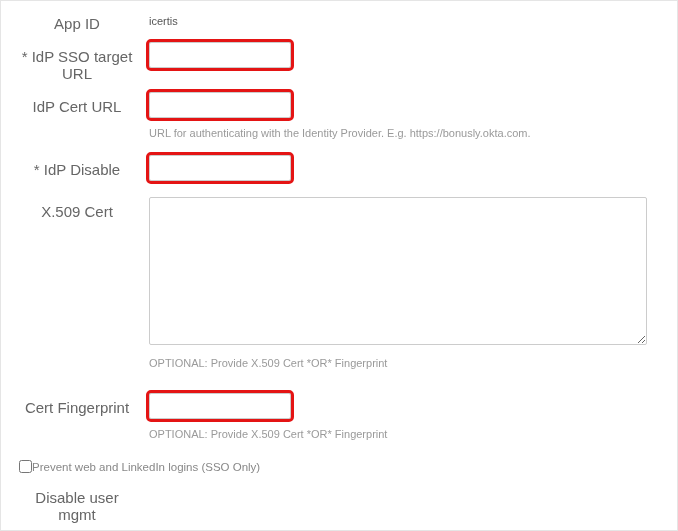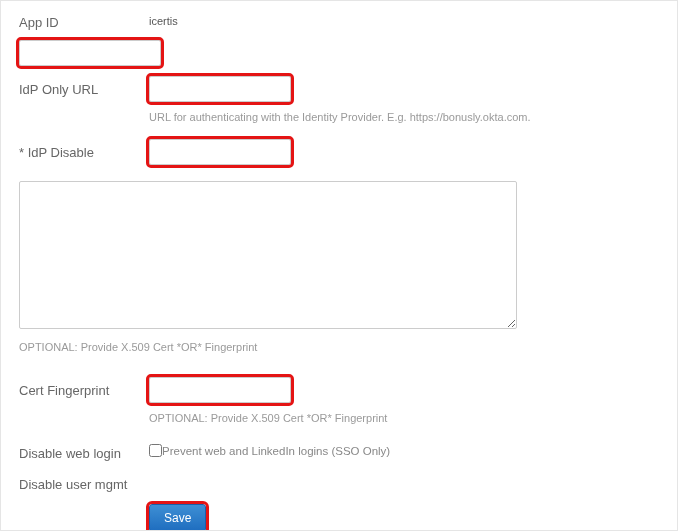--- a/index.html
+++ b/index.html
@@ -17,25 +17,25 @@
       border: 1px solid #e5e5e5;
       padding: 8px 18px 14px 18px;
     }
     .form-row {
       display: flex;
       align-items: flex-start;
       margin-bottom: 10px;
     }
     .label-col {
       width: 130px;
-      text-align: left;
+      text-align: center;
       padding-right: 14px;
       padding-top: 6px;
       color: #666;
-      font-size: 13px;
+      font-size: 15px;
     }
     .input-col {
       flex: 1;
       min-width: 0;
     }
     .text-input {
       width: 142px;
       height: 26px;
       border: 1px solid #ccc;
       border-radius: 2px;
@@ -103,65 +103,66 @@
 <body>
 
 <div class="form-row">
   <div class="label-col">App ID</div>
   <div class="input-col">
     <div class="static-value">icertis</div>
   </div>
 </div>
 
 <div class="form-row">
+  <div class="label-col">* IdP SSO target URL</div>
   <div class="input-col">
     <input type="text" class="text-input highlight" value="" style="">
   </div>
 </div>
 
 <div class="form-row">
-  <div class="label-col">IdP Only URL</div>
+  <div class="label-col">IdP Cert URL</div>
   <div class="input-col">
     <input type="text" class="text-input highlight" value="" style="">
     <div class="help-text">URL for authenticating with the Identity Provider. E.g. https://bonusly.okta.com.</div>
   </div>
 </div>
 
 <div class="spacer-sm"></div>
 
 <div class="form-row">
   <div class="label-col">* IdP Disable</div>
   <div class="input-col">
     <input type="text" class="text-input highlight" value="" style="">
   </div>
 </div>
 
 <div class="spacer-sm"></div>
 
 <div class="form-row">
+  <div class="label-col">X.509 Cert</div>
   <div class="input-col">
     <textarea class="textarea-input" style=""></textarea>
     <div class="help-text">OPTIONAL: Provide X.509 Cert *OR* Fingerprint</div>
   </div>
 </div>
 
 <div class="spacer-md"></div>
 
 <div class="form-row">
   <div class="label-col">Cert Fingerprint</div>
   <div class="input-col">
     <input type="text" class="text-input highlight" value="" style="">
     <div class="help-text">OPTIONAL: Provide X.509 Cert *OR* Fingerprint</div>
   </div>
 </div>
 
 <div class="spacer-sm"></div>
 
 <div class="form-row">
-  <div class="label-col">Disable web login</div>
   <div class="input-col">
     <div class="checkbox-line">
       <input type="checkbox" class="checkbox-input" style="">
       <label>Prevent web and LinkedIn logins (SSO Only)</label>
     </div>
   </div>
 </div>
 
 <div class="form-row">
   <div class="label-col">Disable user mgmt</div>

